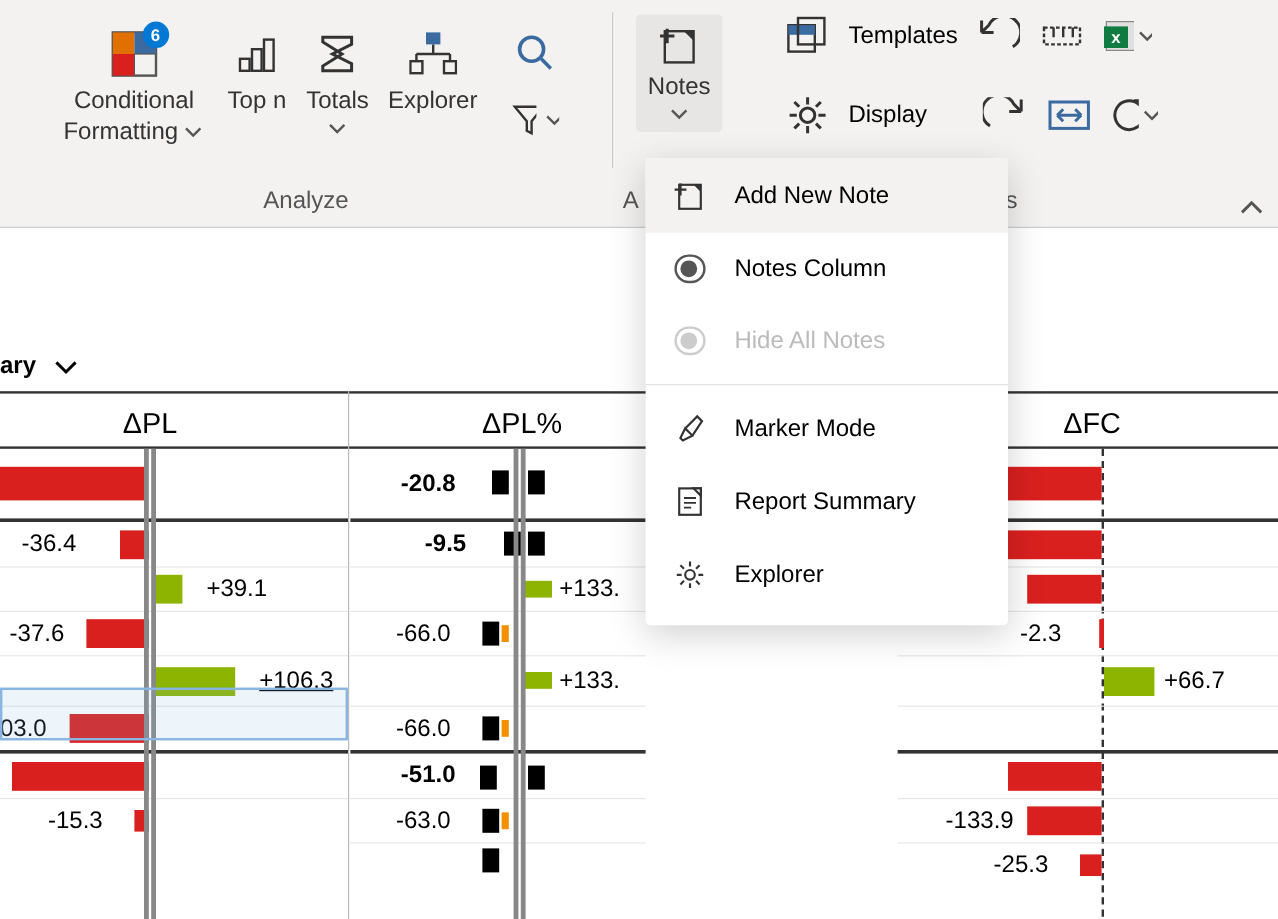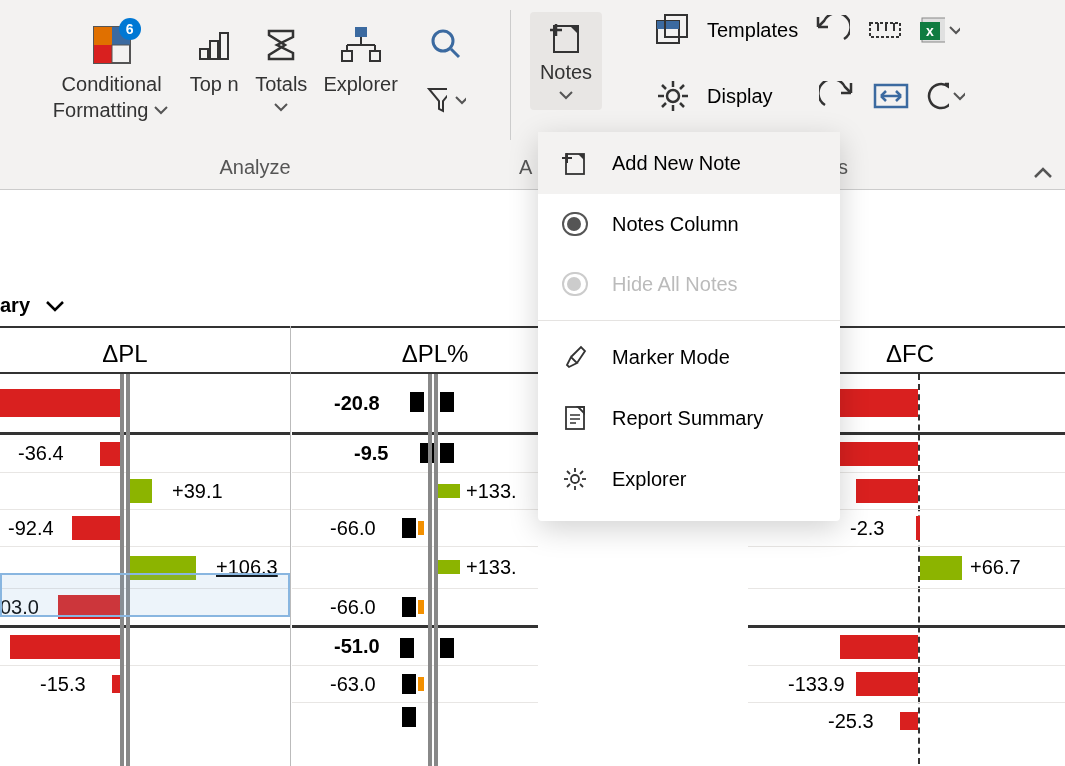--- a/index.html
+++ b/index.html
@@ -348,21 +348,21 @@
   </div>
   <div class="row thick bold" style="height:40px;">
     <span class="val" style="left:18px;">-36.4</span>
     <div class="bar red" style="left:100px; width:24px;"></div>
   </div>
   <div class="row" style="height:37px;">
     <div class="bar green" style="left:128px; width:24px;"></div>
     <span class="val" style="left:172px;">+39.1</span>
   </div>
   <div class="row" style="height:37px;">
-    <span class="val" style="left:8px;">-92.4</span>
+    <span class="val" style="left:8px;">-37.6</span>
     <div class="bar red" style="left:72px; width:52px;"></div>
   </div>
   <div class="row" style="height:42px;">
     <div class="bar green" style="left:128px; width:68px;"></div>
     <span class="val" style="left:216px;text-decoration:underline;">+106.3</span>
   </div>
   <div class="row" style="height:37px;">
     <span class="val" style="left:0px;">03.0</span>
     <div class="bar red" style="left:58px; width:66px;"></div>
   </div>

